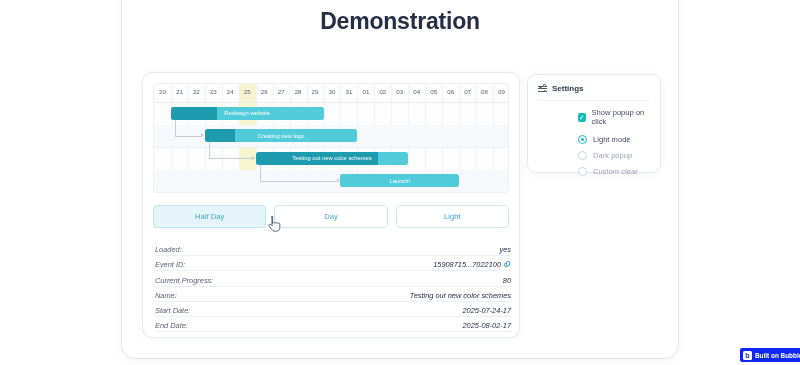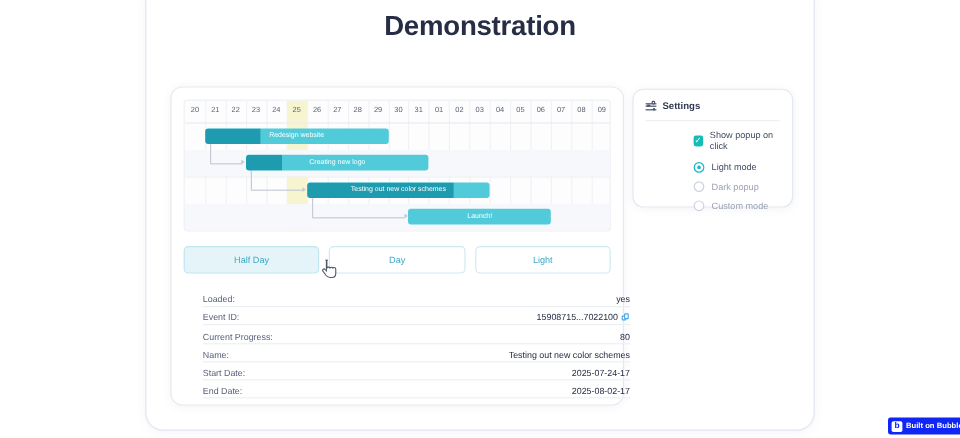--- a/index.html
+++ b/index.html
@@ -89,21 +89,21 @@
   .btn-row { position: absolute; left: 10px; top: 132px; width: 356px; display: flex; gap: 8px; }
   .scale-btn {
     flex: 1; height: 23px; border-radius: 4px;
     border: 1px solid #cfe9f2; background: #ffffff;
     display: flex; align-items: center; justify-content: center;
     font-size: 7.6px; color: #3ba9c4; cursor: pointer;
   }
   .scale-btn.active { background: #e4f4f9; border-color: #bfe5ef; }
 
   
-  .details { position: absolute; left: 26px; top: 168px; width: 356px; }
+  .details { position: absolute; left: 12px; top: 168px; width: 356px; font-style: italic; }
   .det-row {
     display: flex; align-items: flex-end; justify-content: space-between;
     height: 15.2px; border-bottom: 1px solid #eceff4; padding-bottom: 1px;
   }
   .det-key { font-size: 7.4px; color: #59607a; }
   .det-val { font-size: 7.4px; color: #262d45; display: flex; align-items: center; gap: 3px; }
   .copy-ic { display: inline-block; width: 7px; height: 7px; position: relative; cursor: pointer; }
   .copy-ic b, .copy-ic s {
     position: absolute; border: .8px solid #4aa7e8; border-radius: 1px; text-decoration: none;
   }
@@ -326,21 +326,21 @@
       <div class="set-opt">
         <span class="radio on"></span>
         <span class="set-lbl">Light mode</span>
       </div>
       <div class="set-opt">
         <span class="radio"></span>
         <span class="set-lbl dim">Dark popup</span>
       </div>
       <div class="set-opt">
         <span class="radio"></span>
-        <span class="set-lbl dim">Custom mode</span>
+        <span class="set-lbl dim">Custom clear</span>
       </div>
     </div>
   </div>
 
   <svg class="cursor" viewBox="0 0 13 16">
     <path d="M3.2 0.8c.7 0 1.2.6 1.2 1.3v5.3c.3-.5.8-.8 1.4-.8.5 0 1 .3 1.2.7.3-.4.7-.6 1.2-.6.5 0 1 .3 1.2.7.2-.3.6-.5 1-.5.8 0 1.4.6 1.4 1.4v3.6c0 1.9-1.4 3.3-3.3 3.3H7.1c-1.6 0-2.4-.5-3.3-1.6L1.1 10c-.4-.5-.3-1.2.2-1.6.5-.4 1.2-.3 1.6.2l1.1 1.2V2.1c0-.7.5-1.3 1.2-1.3z" fill="#ffffff" stroke="#4a5568" stroke-width="0.9"></path>
   </svg>
 
   <div class="bubble-badge">
     <span class="bb-logo">b</span>

